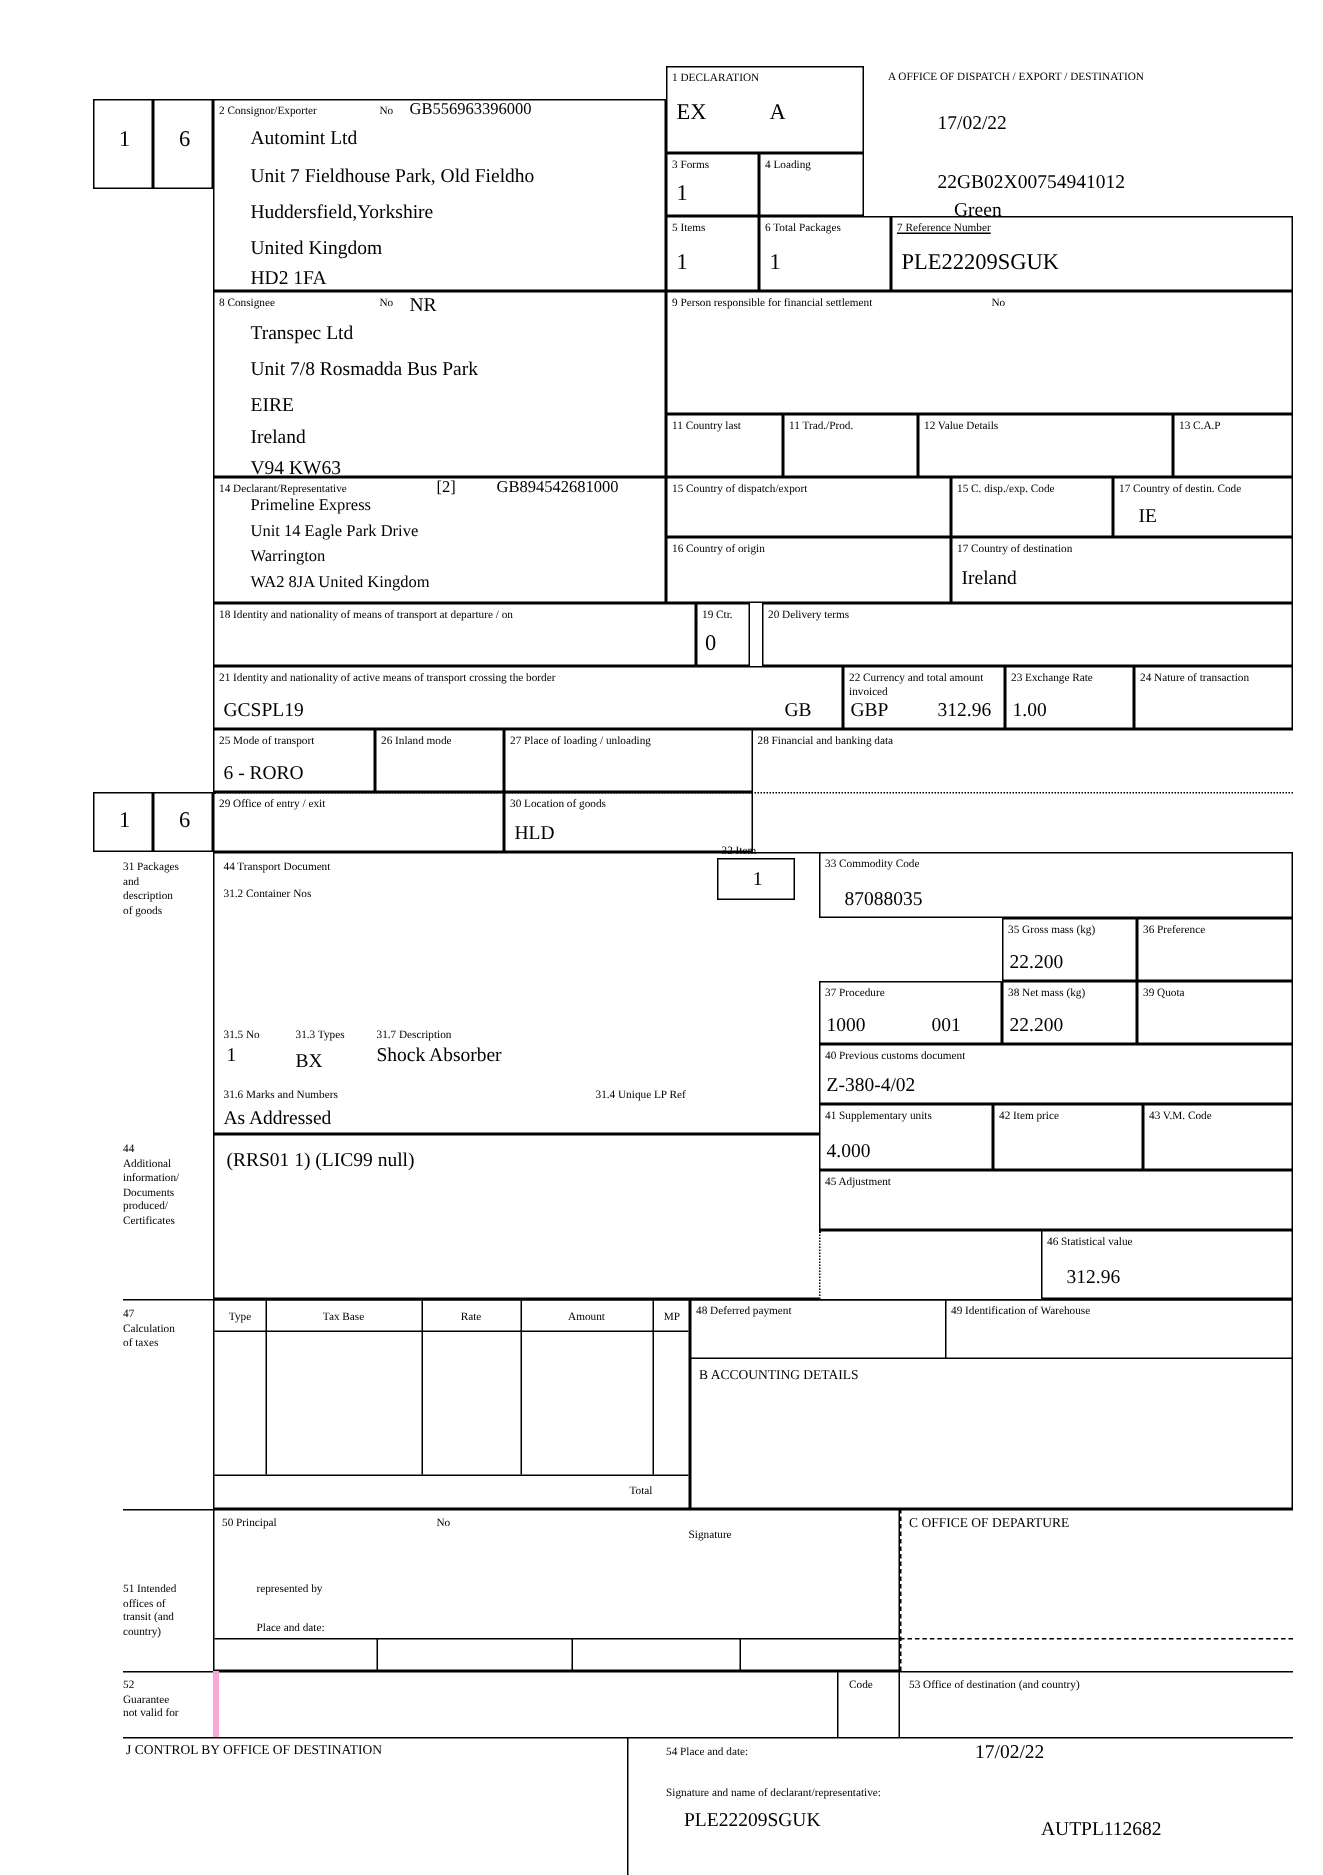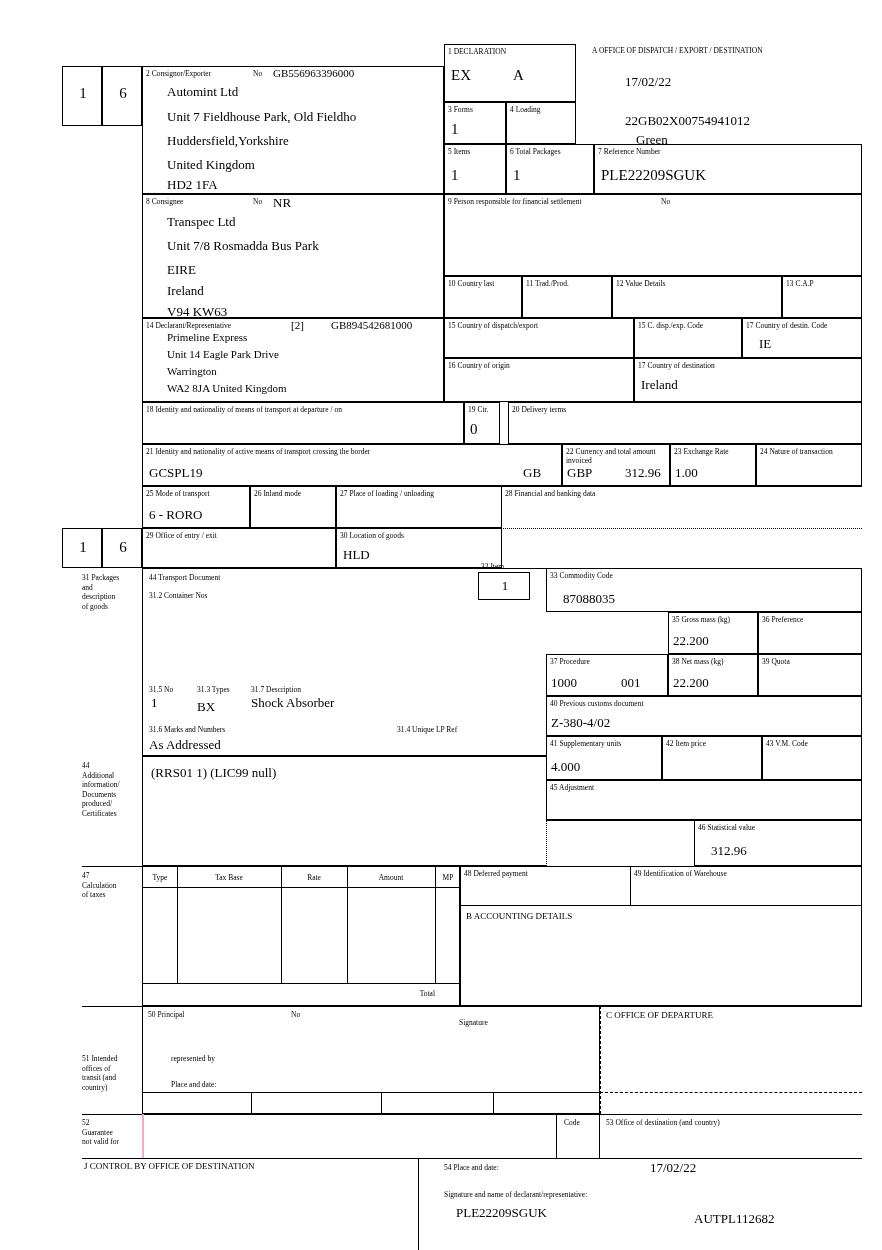--- a/index.html
+++ b/index.html
@@ -64,42 +64,42 @@
 
   <div class="box bdr" style="left:444px;top:144px;width:62px;height:50px;">
     <div class="lbl" style="left:3px;top:2px;">5 Items</div>
     <div class="val-lg" style="left:6px;top:22px;">1</div>
   </div>
   <div class="box bdr" style="left:506px;top:144px;width:88px;height:50px;">
     <div class="lbl" style="left:3px;top:2px;">6 Total Packages</div>
     <div class="val-lg" style="left:6px;top:22px;">1</div>
   </div>
   <div class="box bdr" style="left:594px;top:144px;width:268px;height:50px;">
-    <div class="lbl" style="left:3px;top:2px;">7 Reference Number</div>
+    <div class="lbl" style="left:3px;top:2px;text-decoration:underline;">7 Reference Number</div>
     <div class="val-lg" style="left:6px;top:22px;">PLE22209SGUK</div>
   </div>
 
   <div class="box bdr" style="left:142px;top:194px;width:302px;height:124px;">
     <div class="lbl" style="left:3px;top:2px;">8 Consignee</div>
     <div class="lbl" style="left:110px;top:2px;">No</div>
     <div class="val" style="left:130px;top:0px;">NR</div>
     <div class="val" style="left:24px;top:19px;">Transpec Ltd</div>
     <div class="val" style="left:24px;top:43px;">Unit 7/8 Rosmadda Bus Park</div>
     <div class="val" style="left:24px;top:67px;">EIRE</div>
     <div class="val" style="left:24px;top:88px;">Ireland</div>
     <div class="val" style="left:24px;top:109px;">V94 KW63</div>
   </div>
 
   <div class="box bdr" style="left:444px;top:194px;width:418px;height:82px;">
     <div class="lbl" style="left:3px;top:2px;">9 Person responsible for financial settlement</div>
     <div class="lbl" style="left:216px;top:2px;">No</div>
   </div>
 
   <div class="box bdr" style="left:444px;top:276px;width:78px;height:42px;">
-    <div class="lbl" style="left:3px;top:2px;">10 Country last</div>
+    <div class="lbl" style="left:3px;top:2px;">11 Country last</div>
   </div>
   <div class="box bdr" style="left:522px;top:276px;width:90px;height:42px;">
     <div class="lbl" style="left:3px;top:2px;">11 Trad./Prod.</div>
   </div>
   <div class="box bdr" style="left:612px;top:276px;width:170px;height:42px;">
     <div class="lbl" style="left:3px;top:2px;">12 Value Details</div>
   </div>
   <div class="box bdr" style="left:782px;top:276px;width:80px;height:42px;">
     <div class="lbl" style="left:3px;top:2px;">13 C.A.P</div>
   </div>
@@ -342,21 +342,21 @@
 transit (and
 country)</div>
   </div>
 
   <div class="hline" style="left:82px;top:1114px;width:780px;"></div>
   <div class="box" style="left:82px;top:1114px;width:60px;height:44px;">
     <div class="cap" style="left:0px;top:4px;width:62px;white-space:pre-line;">52
 Guarantee
 not valid for</div>
   </div>
-  <div class="box" style="left:142px;top:1114px;width:458px;height:44px;border-left:2px solid #f9a8d4;border-right:1px solid #000;">
+  <div class="box" style="left:142px;top:1114px;width:458px;height:44px;border-left:4px solid #f9a8d4;border-right:1px solid #000;">
     <div class="lbl" style="left:420px;top:4px;">Code</div>
     <div class="vline" style="left:412px;top:0;height:44px;"></div>
   </div>
   <div class="cap" style="left:606px;top:1118px;">53 Office of destination (and country)</div>
 
   <div class="hline" style="left:82px;top:1158px;width:780px;"></div>
   <div class="cap" style="left:84px;top:1162px;font-size:9px;">J CONTROL BY OFFICE OF DESTINATION</div>
   <div class="vline" style="left:418px;top:1158px;height:92px;"></div>
   <div class="lbl" style="left:444px;top:1163px;">54 Place and date:</div>
   <div class="val" style="left:650px;top:1160px;">17/02/22</div>

